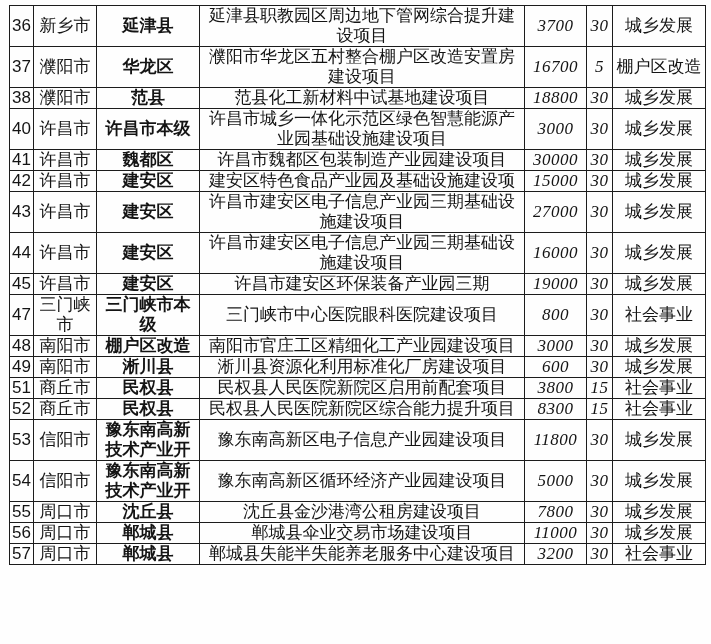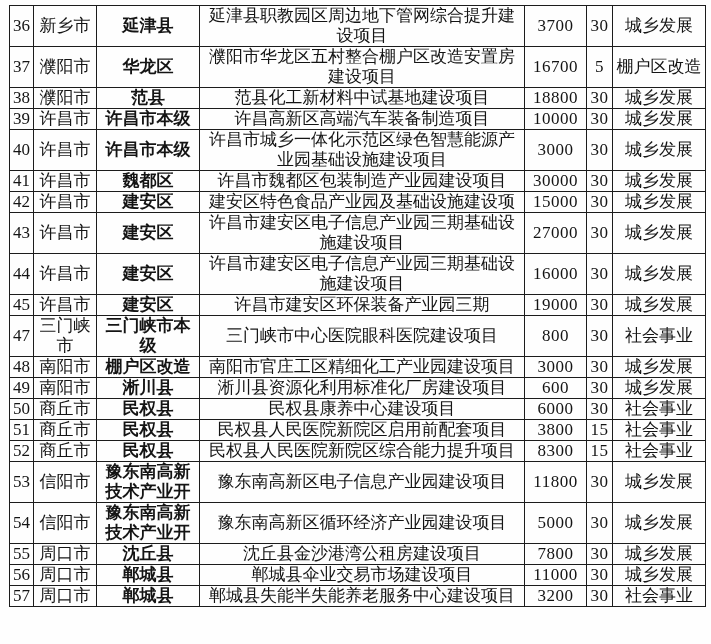--- a/index.html
+++ b/index.html
@@ -30,32 +30,33 @@
     vertical-align: middle;
     color: #141414;
     font-size: 17px;
     line-height: 20px;
     padding: 0 2px;
     overflow: hidden;
     word-break: break-all;
   }
   td.cell-no {
     font-size: 16px;
-    font-family: Liberation Serif, serif;
+    font-family: Liberation Sans, sans-serif;
     padding: 0 1px;
   }
   td.cell-city { padding: 0 2px; }
   td.cell-county { padding: 0 4px; font-weight: bold; }
   td.cell-project {
     text-align: left;
     padding: 0 5px;
   }
   td.cell-amount, td.cell-term {
     font-size: 16px;
     letter-spacing: 0.5px;
+    font-style: italic;
   }
   td.cell-category { padding: 0 8px; font-family: Liberation Serif, serif; }
   tr.table-row { height: 21px; }
 </style>
 </head>
 <body>
 
 <div class="page">
   <table class="scan-table">
     <colgroup>
@@ -89,29 +90,20 @@
         <tr class="table-row">
           <td class="cell-no">38</td>
           <td class="cell-city">濮阳市</td>
           <td class="cell-county">范县</td>
           <td class="cell-project">范县化工新材料中试基地建设项目</td>
           <td class="cell-amount">18800</td>
           <td class="cell-term">30</td>
           <td class="cell-category">城乡发展</td>
         </tr>
         <tr class="table-row">
-          <td class="cell-no">39</td>
-          <td class="cell-city">许昌市</td>
-          <td class="cell-county">许昌市本级</td>
-          <td class="cell-project">许昌高新区高端汽车装备制造项目</td>
-          <td class="cell-amount">10000</td>
-          <td class="cell-term">30</td>
-          <td class="cell-category">城乡发展</td>
-        </tr>
-        <tr class="table-row">
           <td class="cell-no">40</td>
           <td class="cell-city">许昌市</td>
           <td class="cell-county">许昌市本级</td>
           <td class="cell-project">许昌市城乡一体化示范区绿色智慧能源产业园基础设施建设项目</td>
           <td class="cell-amount">3000</td>
           <td class="cell-term">30</td>
           <td class="cell-category">城乡发展</td>
         </tr>
         <tr class="table-row">
           <td class="cell-no">41</td>
@@ -177,29 +169,20 @@
           <td class="cell-category">城乡发展</td>
         </tr>
         <tr class="table-row">
           <td class="cell-no">49</td>
           <td class="cell-city">南阳市</td>
           <td class="cell-county">淅川县</td>
           <td class="cell-project">淅川县资源化利用标准化厂房建设项目</td>
           <td class="cell-amount">600</td>
           <td class="cell-term">30</td>
           <td class="cell-category">城乡发展</td>
-        </tr>
-        <tr class="table-row">
-          <td class="cell-no">50</td>
-          <td class="cell-city">商丘市</td>
-          <td class="cell-county">民权县</td>
-          <td class="cell-project">民权县康养中心建设项目</td>
-          <td class="cell-amount">6000</td>
-          <td class="cell-term">30</td>
-          <td class="cell-category">社会事业</td>
         </tr>
         <tr class="table-row">
           <td class="cell-no">51</td>
           <td class="cell-city">商丘市</td>
           <td class="cell-county">民权县</td>
           <td class="cell-project">民权县人民医院新院区启用前配套项目</td>
           <td class="cell-amount">3800</td>
           <td class="cell-term">15</td>
           <td class="cell-category">社会事业</td>
         </tr>

